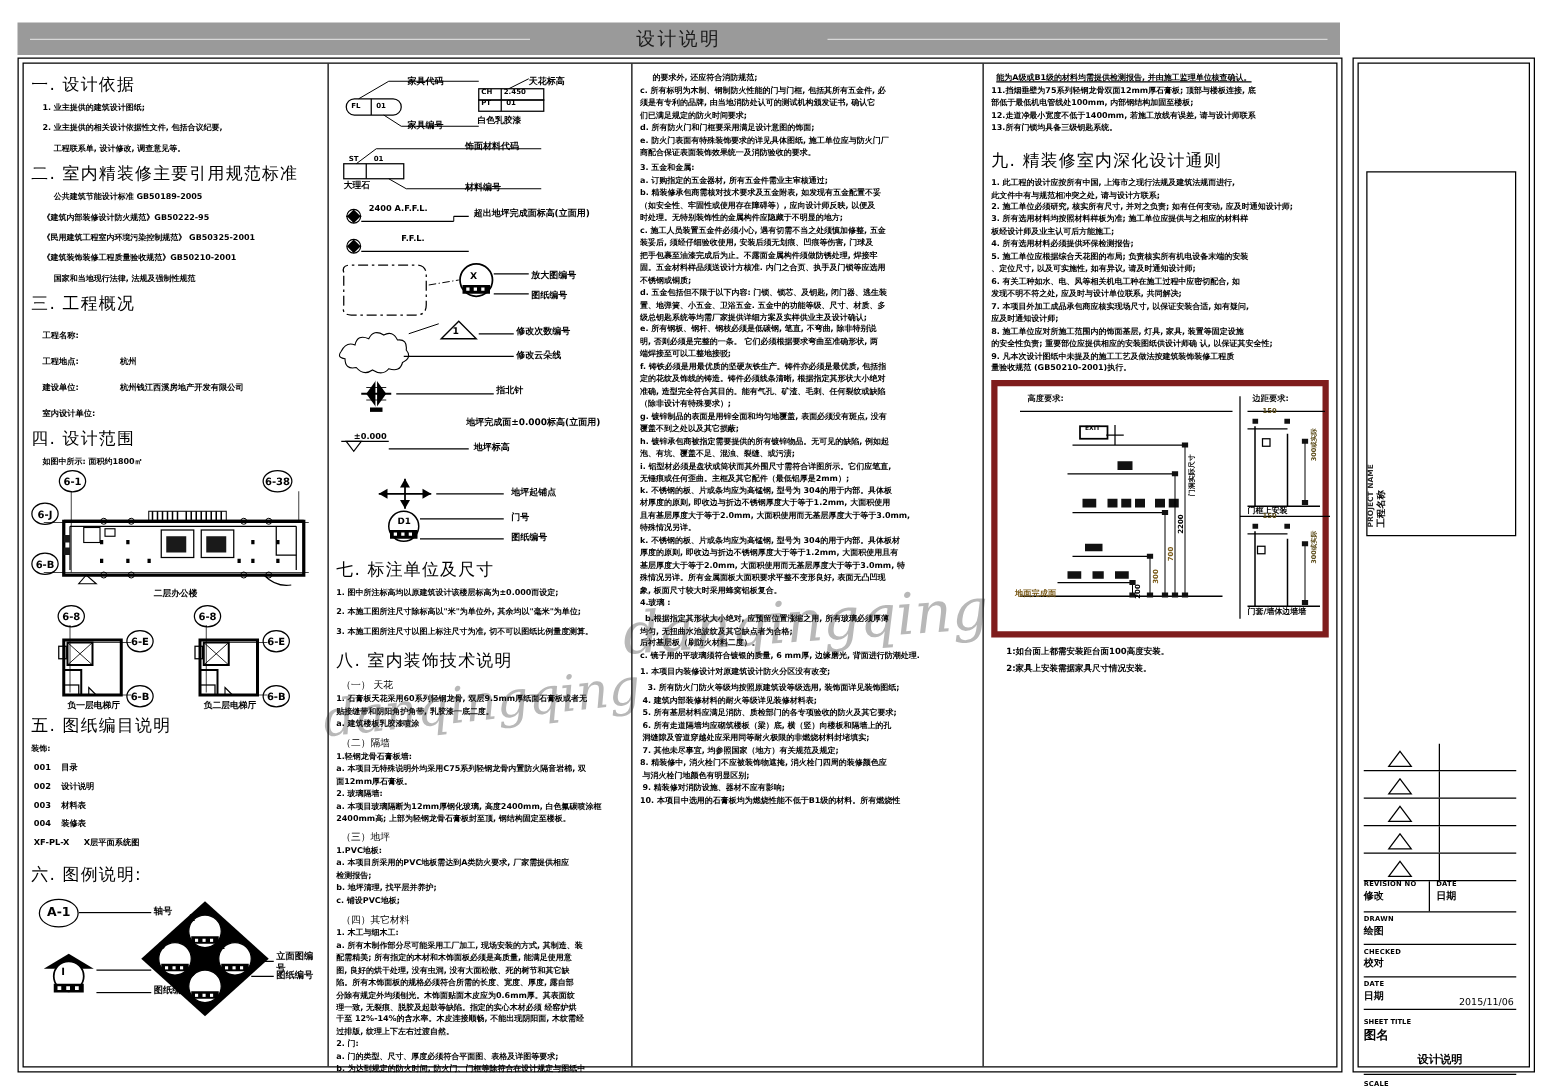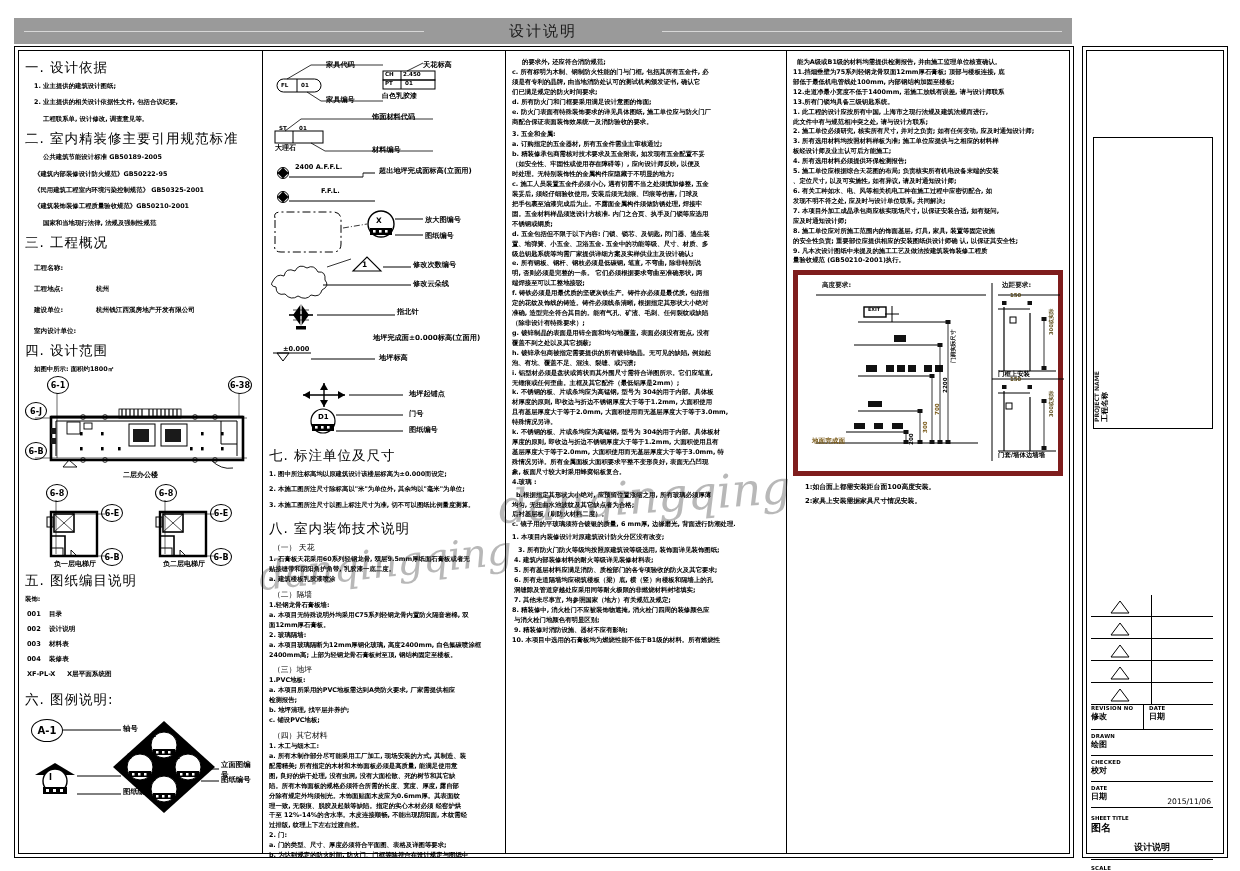--- a/index.html
+++ b/index.html
@@ -121,21 +121,21 @@
         <div class="kv">
           <div class="k" style="width:72px">室内设计单位:</div>
           <div class="v"></div>
         </div>
 
         <h2 class="sec">四. 设计范围</h2>
         <p class="t ind">如图中所示: 面积约1800㎡</p>
 
         <div class="plan">
           <div class="bub" style="left:22px;top:0px;width:20px;height:16px;">6-1</div>
-          <div class="bub" style="left:203px;top:0px;width:22px;height:16px;">6-38</div>
+          <div class="bub" style="left:185px;top:0px;width:22px;height:16px;">6-38</div>
           <div class="bub" style="left:0px;top:26px;width:20px;height:16px;">6-J</div>
           <div class="bub" style="left:0px;top:66px;width:20px;height:16px;">6-B</div>
 
           <svg width="232" height="104" style="position:absolute;left:0;top:8px;">
             <line x1="32" y1="9" x2="32" y2="74" stroke="#000" stroke-width="0.6"></line>
             <line x1="214" y1="9" x2="214" y2="34" stroke="#000" stroke-width="0.6"></line>
             <line x1="10" y1="34" x2="222" y2="34" stroke="#000" stroke-width="0.6"></line>
             <line x1="10" y1="74" x2="222" y2="74" stroke="#000" stroke-width="0.6"></line>
 
             <path d="M26,33 L26,76 L218,76 L218,33 Z" fill="none" stroke="#000" stroke-width="2.6"></path>
@@ -580,26 +580,27 @@
         <p class="tn">8. 精装修中, 消火栓门不应被装饰物遮掩, 消火栓门四周的装修颜色应</p>
         <p class="tn" style="padding-left:2px;">与消火栓门地颜色有明显区别;</p>
         <p class="tn" style="padding-left:2px;">9. 精装修对消防设施、器材不应有影响;</p>
         <p class="tn">10. 本项目中选用的石膏板均为燃烧性能不低于B1级的材料。所有燃烧性</p>
         <p class="tn" style="padding-left:2px;"></p>
         <p class="tn" style="padding-left:4px;"></p>
       </div>
 
       <div class="col c4">
         <div style="height:3px;"></div>
-        <p class="tn" style="padding-left:4px;">能为A级或B1级的材料均需提供检测报告, 并由施工监理单位核查确认。</p>
+        <p class="tn" style="padding-left:4px;text-decoration:underline;">能为A级或B1级的材料均需提供检测报告, 并由施工监理单位核查确认。</p>
         <p class="tn">11.挡烟垂壁为75系列轻钢龙骨双面12mm厚石膏板; 顶部与楼板连接, 底</p>
         <p class="tn">部低于最低机电管线处100mm, 内部钢结构加固至楼板;</p>
         <p class="tn">12.走道净最小宽度不低于1400mm, 若施工放线有误差, 请与设计师联系</p>
         <p class="tn">13.所有门锁均具备三级钥匙系统。</p>
 
+        <h2 class="sec" style="margin-top:12px;">九. 精装修室内深化设计通则</h2>
         <p class="tn">1. 此工程的设计应按所有中国, 上海市之现行法规及建筑法规而进行,</p>
         <p class="tn">此文件中有与规范相冲突之处, 请与设计方联系;</p>
         <p class="tn">2. 施工单位必须研究, 核实所有尺寸, 并对之负责; 如有任何变动, 应及时通知设计师;</p>
         <p class="tn">3. 所有选用材料均按照材料样板为准; 施工单位应提供与之相应的材料样</p>
         <p class="tn">板经设计师及业主认可后方能施工;</p>
         <p class="tn">4. 所有选用材料必须提供环保检测报告;</p>
         <p class="tn">5. 施工单位应根据综合天花图的布局; 负责核实所有机电设备末端的安装</p>
         <p class="tn">、定位尺寸, 以及可实施性, 如有异议, 请及时通知设计师;</p>
         <p class="tn">6. 有关工种如水、电、风等相关机电工种在施工过程中应密切配合, 如</p>
         <p class="tn">发现不明不符之处, 应及时与设计单位联系, 共同解决;</p>

